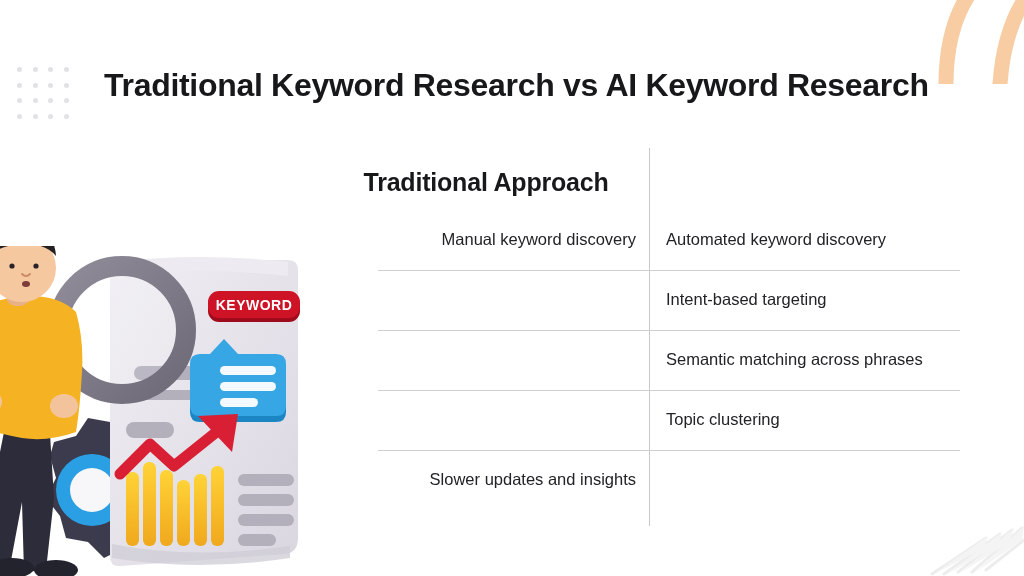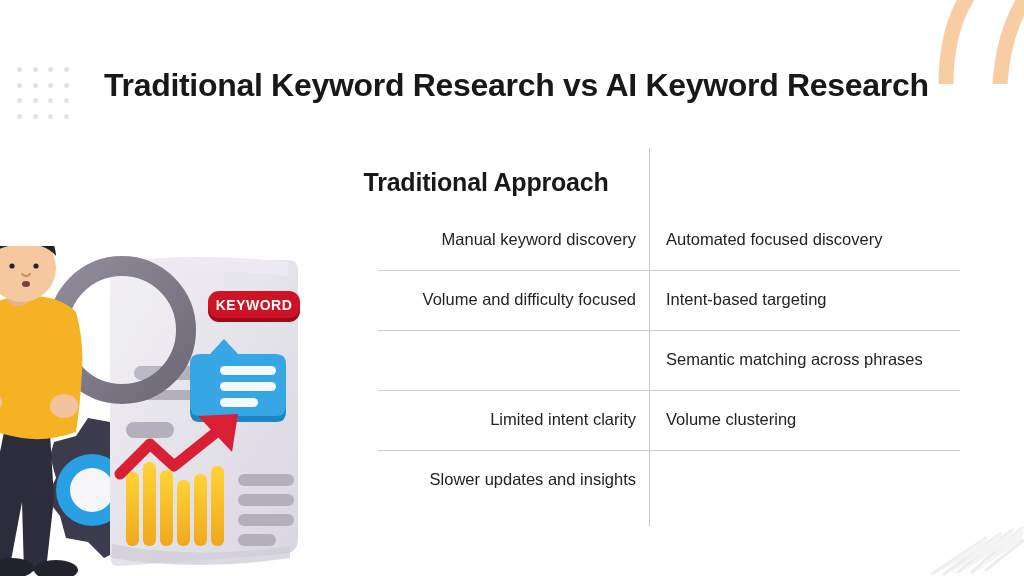--- a/index.html
+++ b/index.html
@@ -298,38 +298,36 @@
 
   <div class="table">
     <div class="vdivide"></div>
 
     <div class="thead">
       <div class="h left">Traditional Approach</div>
     </div>
 
     <div class="row">
       <div class="cell left">Manual keyword discovery</div>
-      <div class="cell right">Automated focused discovery</div>
+      <div class="cell right">Automated keyword discovery</div>
     </div>
 
     <div class="row">
       <div class="sep"></div>
-      <div class="cell left">Volume and difficulty focused</div>
       <div class="cell right">Intent-based targeting</div>
     </div>
 
     <div class="row">
       <div class="sep"></div>
       <div class="cell right">Semantic matching across phrases</div>
     </div>
 
     <div class="row">
       <div class="sep"></div>
-      <div class="cell left">Limited intent clarity</div>
-      <div class="cell right">Volume clustering</div>
+      <div class="cell right">Topic clustering</div>
     </div>
 
     <div class="row">
       <div class="sep"></div>
       <div class="cell left">Slower updates and insights</div>
     </div>
   </div>
 
 </div>
 

